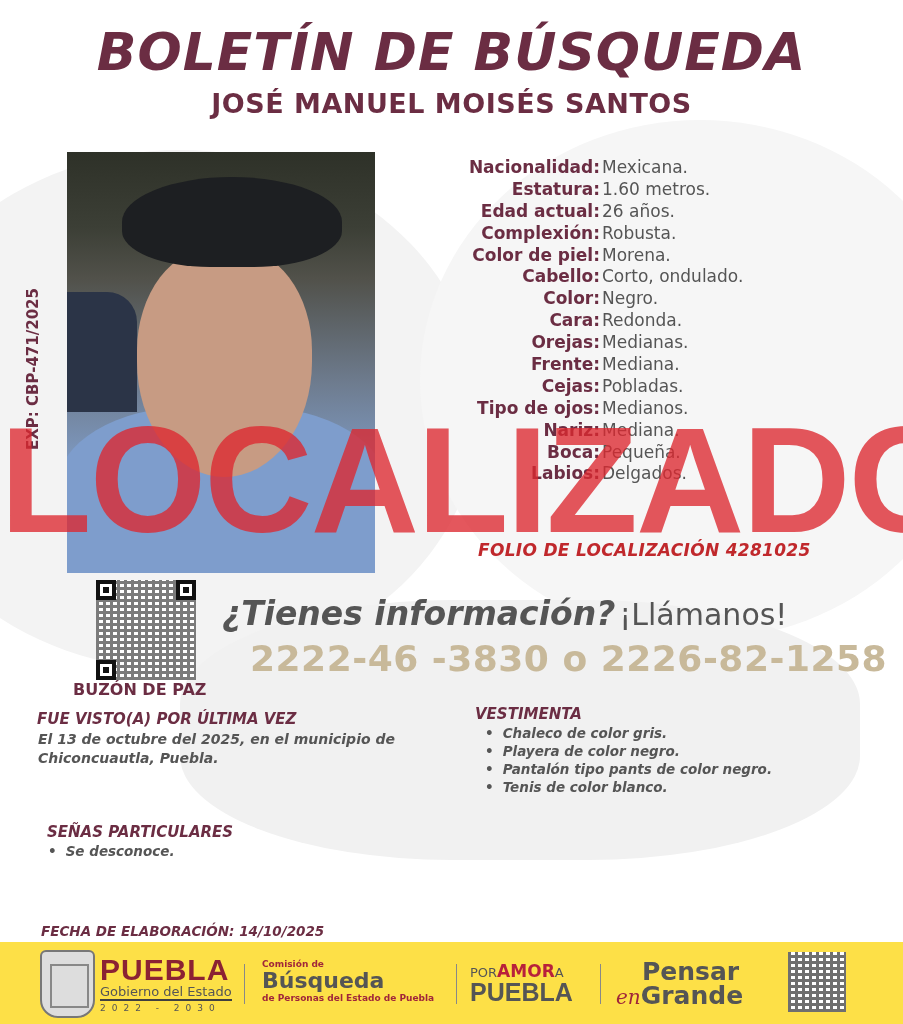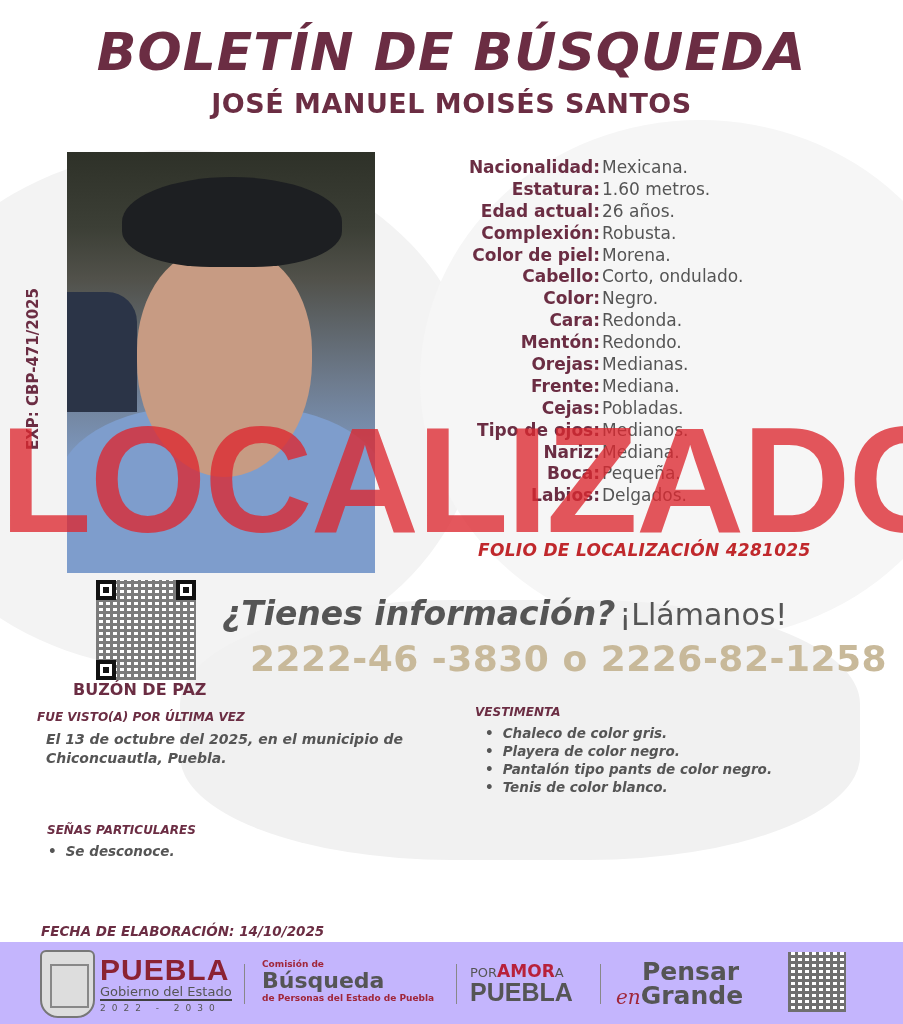--- a/index.html
+++ b/index.html
@@ -57,29 +57,29 @@
     opacity: 0.55; }
   .qr .finder { position: absolute; width: 20px; height: 20px; border: 4px solid #111; background: #fff; }
   .qr .finder::after { content: ""; position: absolute; left: 3px; top: 3px; width: 6px; height: 6px; background: #111; }
   .buzon { position: absolute; left: 73px; top: 680px; font-weight: bold; font-size: 16px; color: #6b2d43; }
 
   .info-q { position: absolute; left: 222px; top: 594px; white-space: nowrap; }
   .info-q .q { font-weight: bold; font-style: italic; font-size: 33px; color: #555; }
   .info-q .call { font-size: 30px; color: #555; margin-left: 4px; }
   .phones { position: absolute; left: 250px; top: 638px; font-weight: bold; font-size: 36px; color: #c8b99a; white-space: nowrap; letter-spacing: 0.5px; }
 
-  .section-h { position: absolute; font-weight: bold; font-style: italic; font-size: 12px; color: #6b2d43; white-space: nowrap; }
-  .section-p { position: absolute; font-weight: bold; font-style: italic; font-size: 14px; color: #555; line-height: 19px; margin-left: 8px; }
+  .section-h { position: absolute; font-weight: bold; font-style: italic; font-size: 15px; color: #6b2d43; white-space: nowrap; }
+  .section-p { position: absolute; font-weight: bold; font-style: italic; font-size: 14px; color: #555; line-height: 19px; }
   ul.bullets { list-style: none; }
   ul.bullets li { font-weight: bold; font-style: italic; font-size: 13.5px; color: #555; line-height: 18px; white-space: nowrap; }
   ul.bullets li::before { content: "\2022"; margin-right: 9px; font-style: normal; }
 
   .fecha { position: absolute; left: 41px; top: 923px; font-weight: bold; font-style: italic; font-size: 13.5px; color: #6b2d43; }
 
-  .footer { position: absolute; left: 0; top: 942px; width: 903px; height: 82px; background: #c4b5fd; }
+  .footer { position: absolute; left: 0; top: 942px; width: 903px; height: 82px; background: #fde047; }
   .footer .item { position: absolute; }
   .coat { left: 40px; top: 8px; width: 55px; height: 68px; border: 2px solid #777; border-radius: 6px 6px 18px 18px; background: #ddd; }
   .coat::after { content: ""; position: absolute; left: 8px; top: 12px; width: 35px; height: 40px; border: 2px solid #888; }
   .puebla-logo { left: 100px; top: 14px; }
   .puebla-logo .big { font-family: "Liberation Sans", sans-serif; font-weight: bold; font-size: 30px; color: #8b2233; line-height: 28px; letter-spacing: 1px; }
   .puebla-logo .gob { font-size: 13px; color: #555; border-bottom: 2px solid #404040; line-height: 15px; }
   .puebla-logo .years { font-size: 9px; color: #555; letter-spacing: 6px; margin-top: 2px; }
   .sep { width: 1px; height: 40px; background: #888; top: 22px; }
   .comision { left: 262px; top: 17px; }
   .comision .c1 { font-size: 9px; font-weight: bold; color: #a0263a; }
@@ -146,24 +146,20 @@
     </div>
   <div class="spec-row">
       <span class="spec-label">Color:</span>
       <span class="spec-value">Negro.</span>
     </div>
   <div class="spec-row">
       <span class="spec-label">Cara:</span>
       <span class="spec-value">Redonda.</span>
     </div>
   <div class="spec-row">
-      <span class="spec-label">Mentón:</span>
-      <span class="spec-value">Redondo.</span>
-    </div>
-  <div class="spec-row">
       <span class="spec-label">Orejas:</span>
       <span class="spec-value">Medianas.</span>
     </div>
   <div class="spec-row">
       <span class="spec-label">Frente:</span>
       <span class="spec-value">Mediana.</span>
     </div>
   <div class="spec-row">
       <span class="spec-label">Cejas:</span>
       <span class="spec-value">Pobladas.</span>

